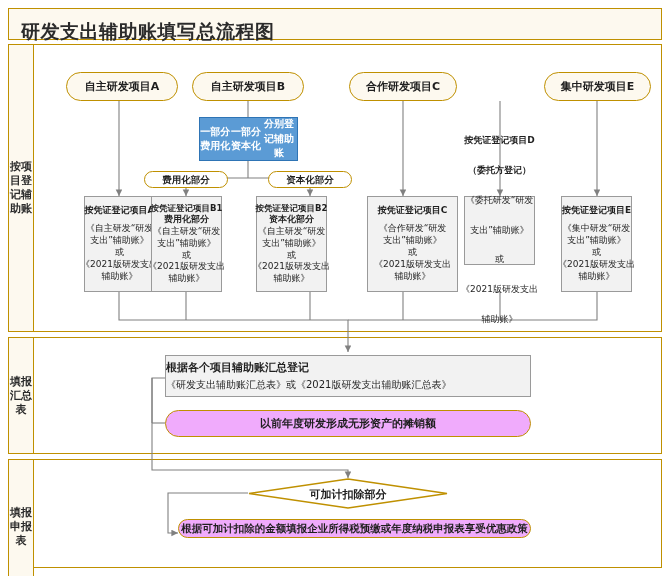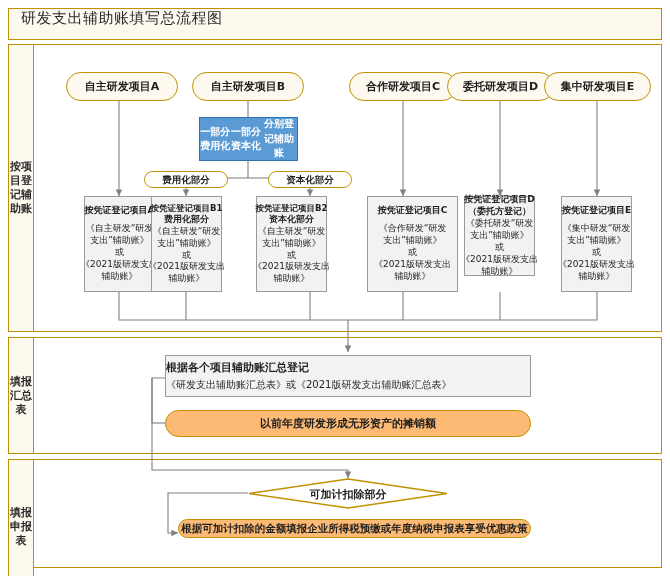--- a/index.html
+++ b/index.html
@@ -19,23 +19,23 @@
   
   .frame-title {
     position: absolute;
     left: 8px; top: 8px;
     width: 654px; height: 32px;
     border: 1px solid #bf9000;
     background: #fdf9ef;
   }
   .frame-title-text {
     position: absolute;
-    left: 12px; top: 0;
-    font-size: 15px;
-    font-weight: 400;
+    left: 12px; top: 10px;
+    font-size: 19px;
+    font-weight: 700;
     color: #2b2b2b;
     letter-spacing: .5px;
     white-space: nowrap;
   }
 
   .band {
     position: absolute;
     border: 1px solid #bf9000;
     background: #ffffff;
   }
@@ -118,21 +118,21 @@
     text-align: center;
     color: #1f1f1f;
   }
   .summary-rect .t1 { font-size: 11px; font-weight: 700; margin-bottom: 3px; }
   .summary-rect .t2 { font-size: 10px; }
 
   .stadium {
     position: absolute;
     border: 1.4px solid #bf9000;
     border-radius: 999px;
-    background: #fdba74;
+    background: #f0abfc;
     display: flex;
     align-items: center;
     justify-content: center;
     text-align: center;
     font-size: 11px;
     font-weight: 700;
     color: #1f1f1f;
   }
   .stadium.wide { font-size: 10.5px; font-weight: 600; }
 
@@ -228,23 +228,20 @@
 
   <div class="pill" style="left:66px; top:72px; width:112px; height:29px;">
     <span>自主研发项目A</span>
   </div>
   <div class="pill" style="left:192px; top:72px; width:112px; height:29px;">
     <span>自主研发项目B</span>
   </div>
   <div class="pill" style="left:349px; top:72px; width:108px; height:29px;">
     <span>合作研发项目C</span>
   </div>
-  <div class="pill" style="left:447px; top:72px; width:107px; height:29px;">
-    <span>委托研发项目D</span>
-  </div>
   <div class="pill" style="left:544px; top:72px; width:107px; height:29px;">
     <span>集中研发项目E</span>
   </div>
 
   <div class="bluebox" style="left:199px; top:117px; width:99px; height:44px;">
     <div>一部分费用化</div>
     <div>一部分资本化</div>
     <div>分别登记辅助账</div>
   </div>
 
@@ -286,21 +283,21 @@
 
   <div class="rect" style="left:367px; top:196px; width:91px; height:96px;">
     <div class="hd ln">按凭证登记项目C</div>
     <div class="ln" style="margin-top:6px;">《合作研发“研发</div>
     <div class="ln">支出”辅助账》</div>
     <div class="ln">或</div>
     <div class="ln">《2021版研发支出</div>
     <div class="ln">辅助账》</div>
   </div>
 
-  <div class="rect" style="left:464px; top:196px; width:71px; height:80px;">
+  <div class="rect" style="left:464px; top:196px; width:71px; height:69px;gap:18px;">
     <div class="hd ln">按凭证登记项目D</div>
     <div class="hd ln">（委托方登记）</div>
     <div class="ln">《委托研发“研发</div>
     <div class="ln">支出”辅助账》</div>
     <div class="ln">或</div>
     <div class="ln">《2021版研发支出</div>
     <div class="ln">辅助账》</div>
   </div>
 
   <div class="rect" style="left:561px; top:196px; width:71px; height:96px;">

